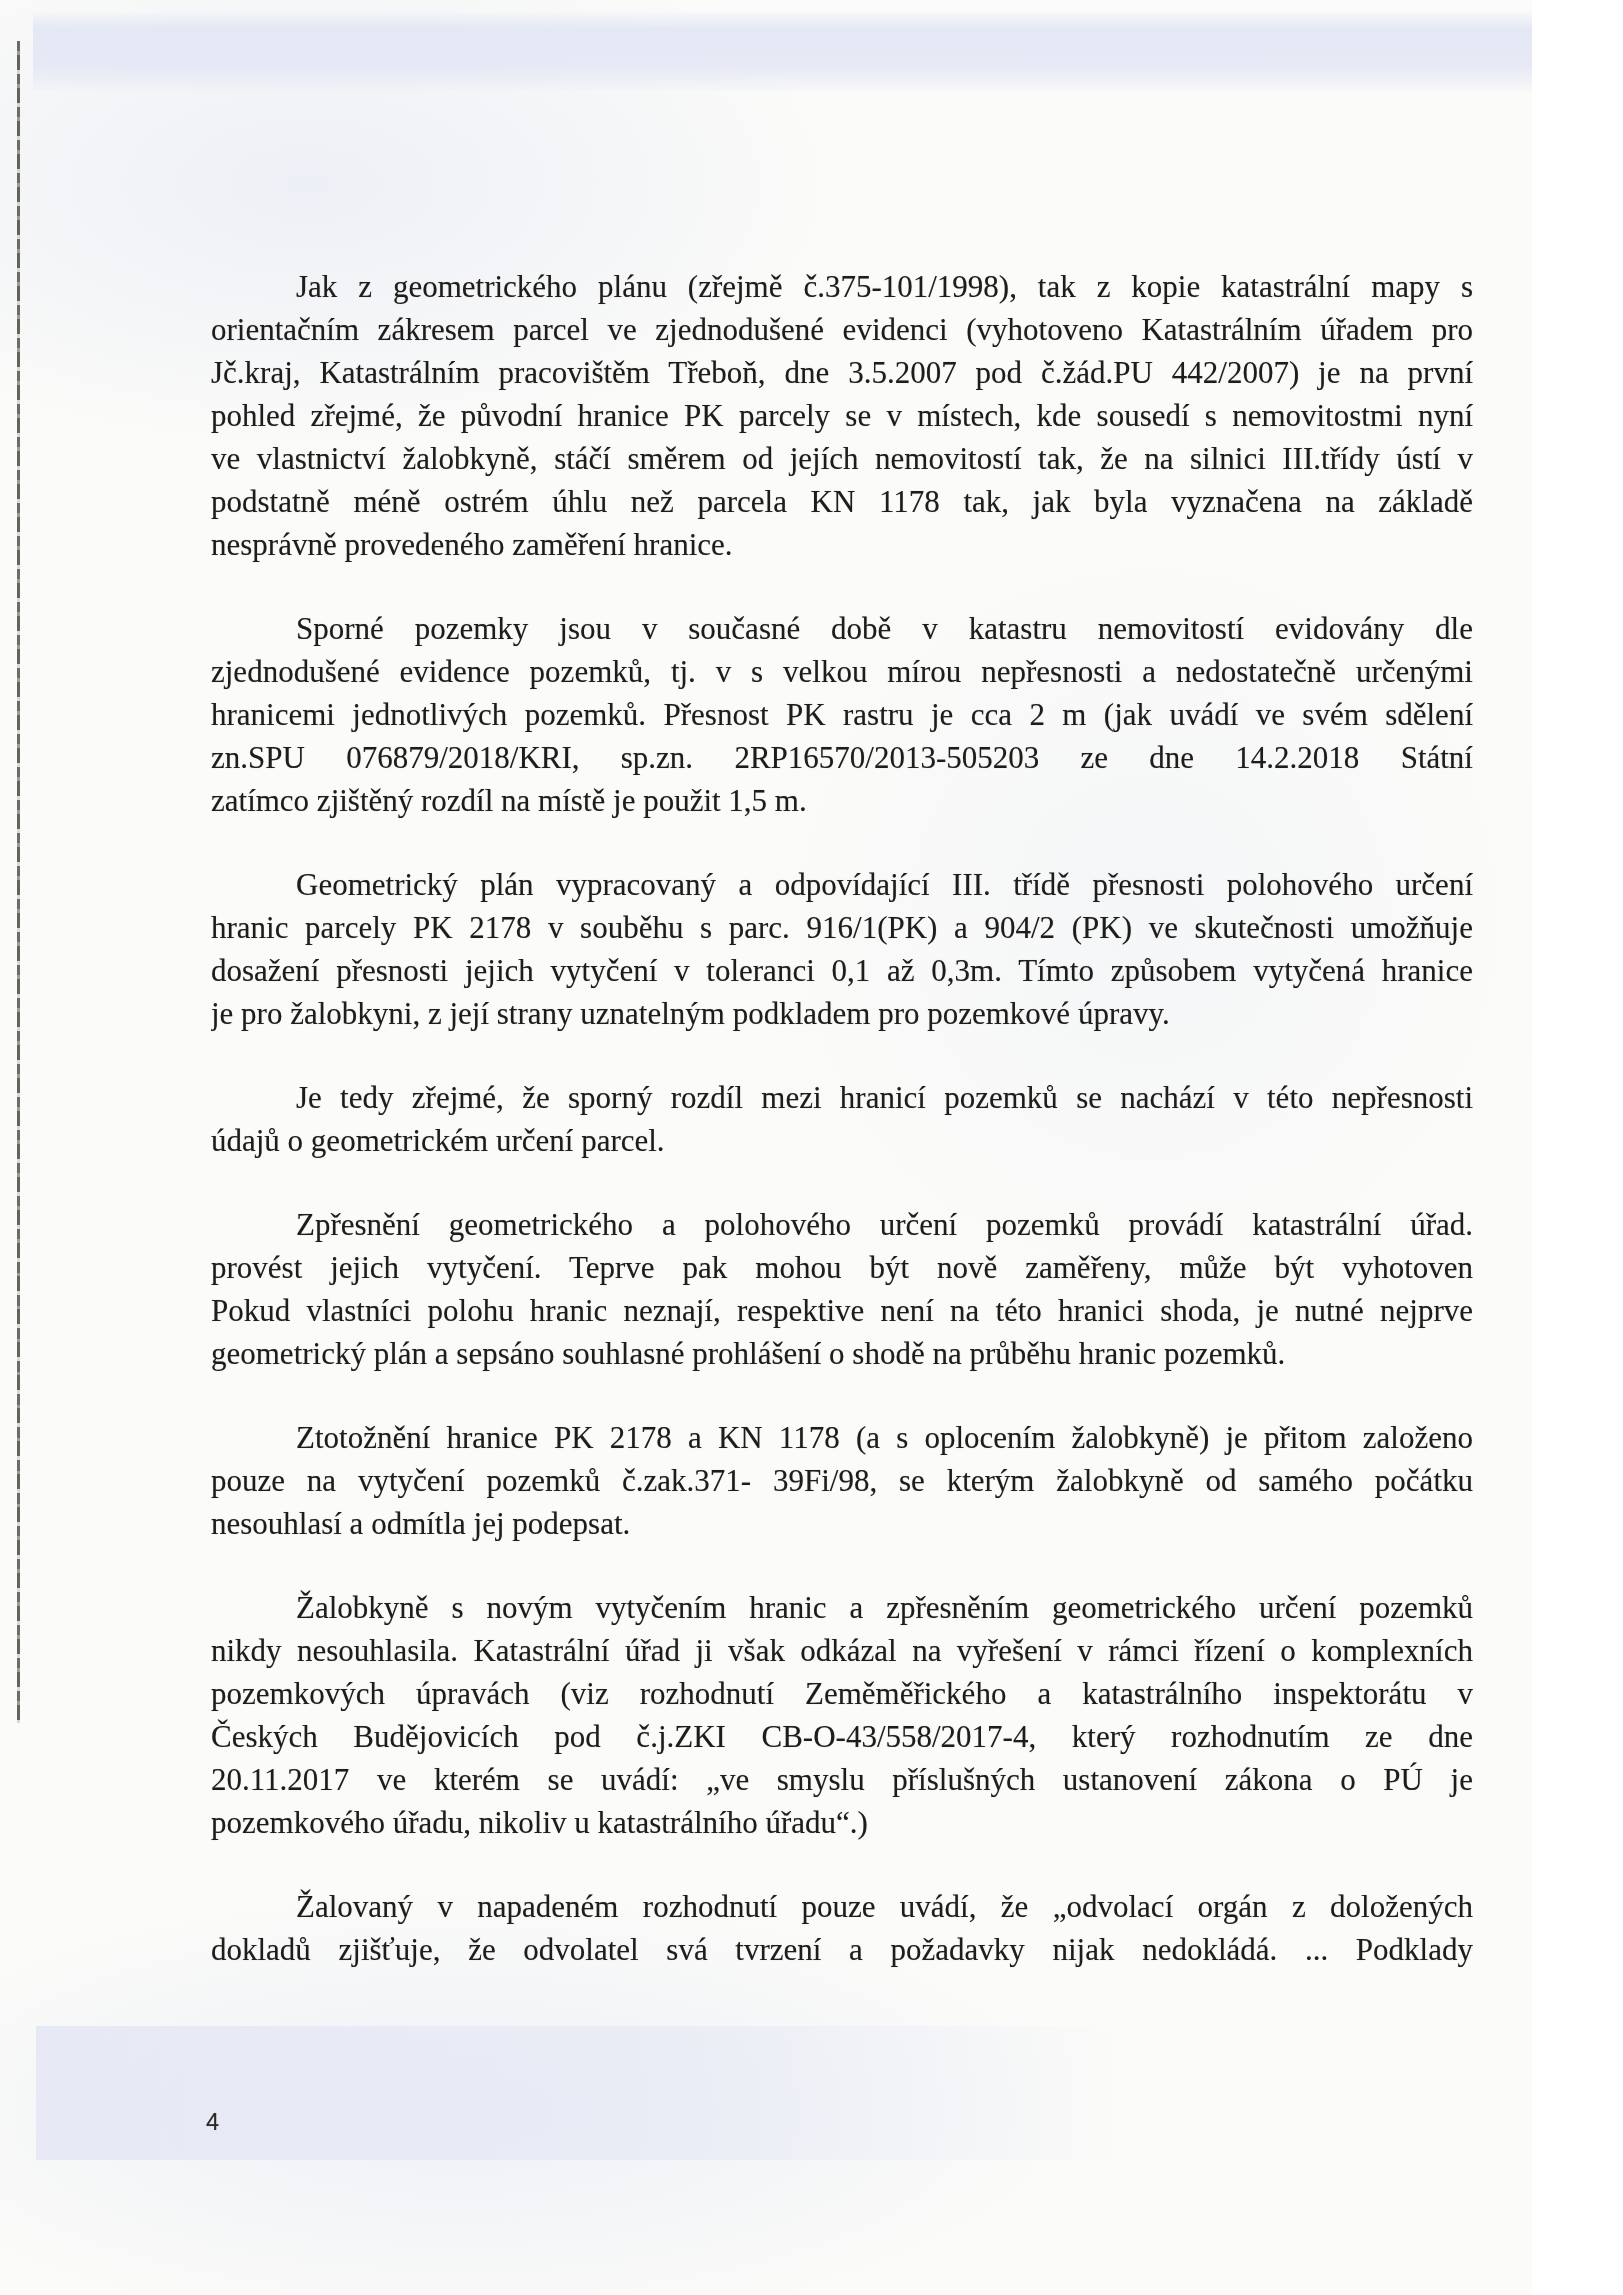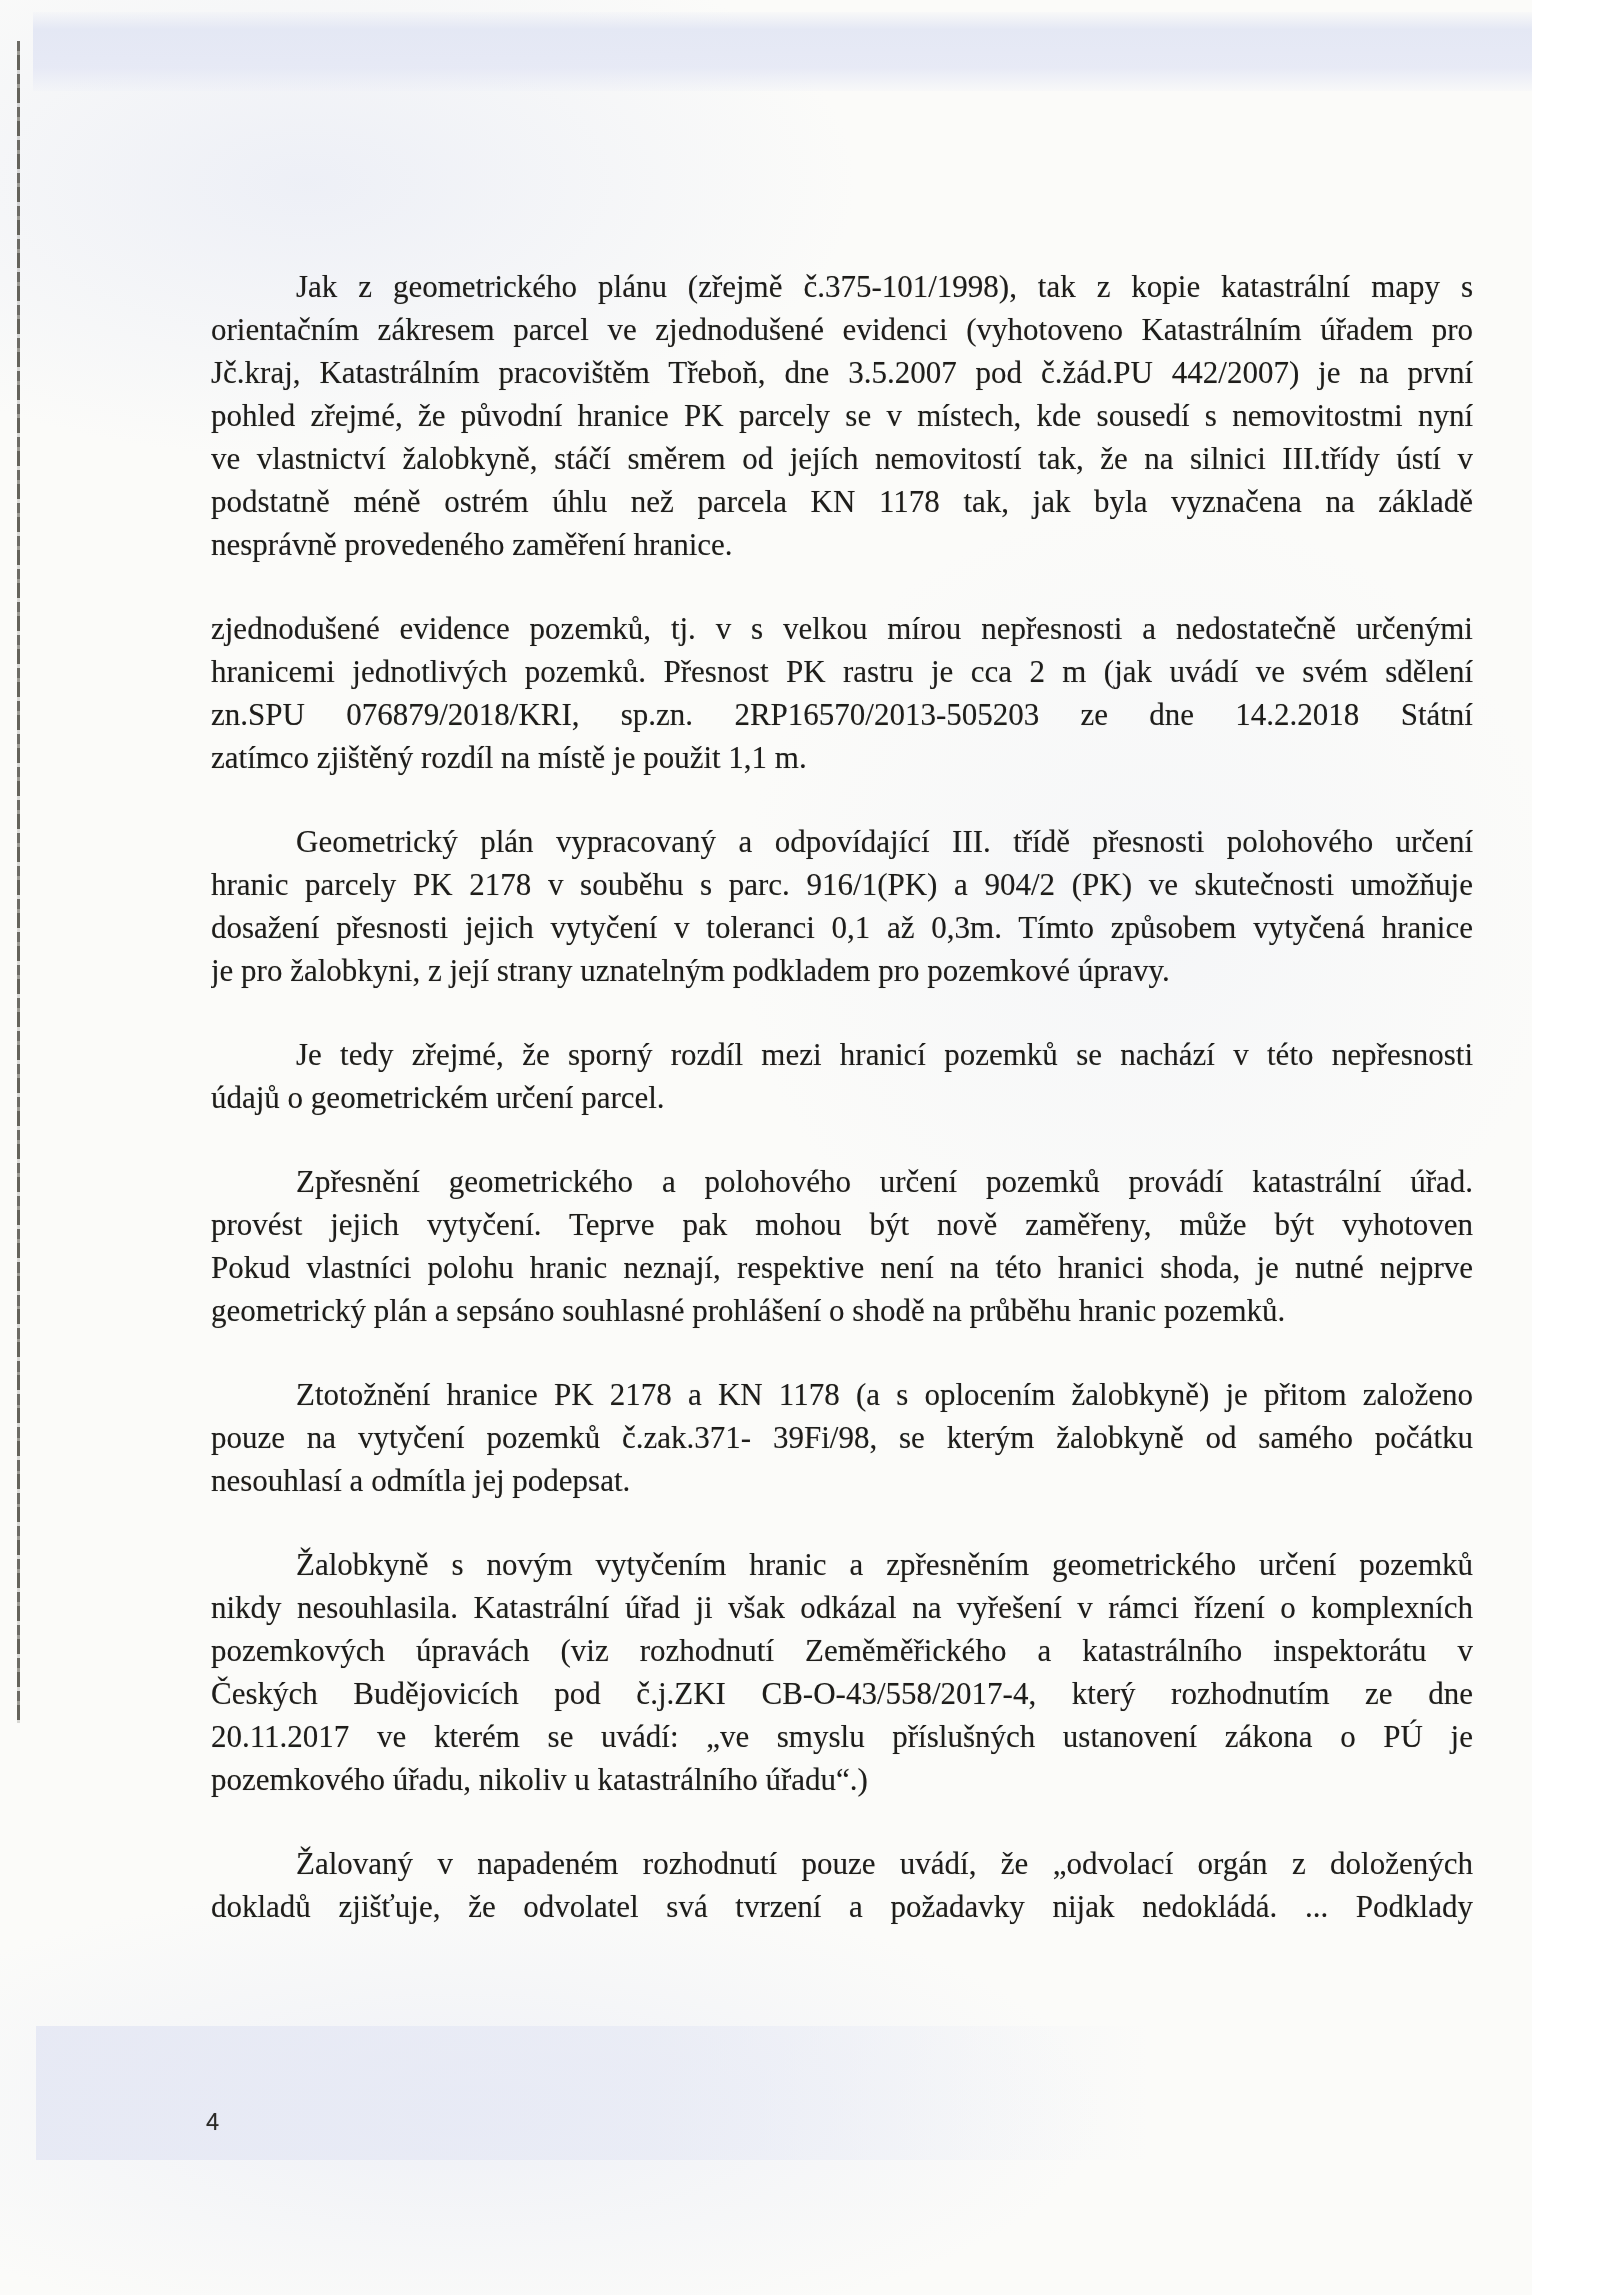--- a/index.html
+++ b/index.html
@@ -95,24 +95,25 @@
       <div class="paragraph">
         <div class="line first"><span>Jak z geometrického plánu (zřejmě č.375-101/1998), tak z kopie katastrální mapy s</span></div>
         <div class="line"><span>orientačním zákresem parcel ve zjednodušené evidenci (vyhotoveno Katastrálním úřadem pro</span></div>
         <div class="line"><span>Jč.kraj, Katastrálním pracovištěm Třeboň, dne 3.5.2007 pod č.žád.PU 442/2007) je na první</span></div>
         <div class="line"><span>pohled zřejmé, že původní hranice PK parcely se v místech, kde sousedí s nemovitostmi nyní</span></div>
         <div class="line"><span>ve vlastnictví žalobkyně, stáčí směrem od jejích nemovitostí tak, že na silnici III.třídy ústí v</span></div>
         <div class="line"><span>podstatně méně ostrém úhlu než parcela KN 1178 tak, jak byla vyznačena na základě</span></div>
         <div class="line last"><span>nesprávně provedeného zaměření hranice.</span></div>
       </div>
       <div class="paragraph">
+        <div class="line first"><span>Sporné pozemky jsou v současné době v katastru nemovitostí evidovány dle</span></div>
         <div class="line"><span>zjednodušené evidence pozemků, tj. v s velkou mírou nepřesnosti a nedostatečně určenými</span></div>
         <div class="line"><span>hranicemi jednotlivých pozemků. Přesnost PK rastru je cca 2 m (jak uvádí ve svém sdělení</span></div>
         <div class="line"><span>zn.SPU 076879/2018/KRI, sp.zn. 2RP16570/2013-505203 ze dne 14.2.2018 Státní</span></div>
-        <div class="line last"><span>zatímco zjištěný rozdíl na místě je použit 1,1 m.</span></div>
+        <div class="line last"><span>zatímco zjištěný rozdíl na místě je použit 1,5 m.</span></div>
       </div>
       <div class="paragraph">
         <div class="line first"><span>Geometrický plán vypracovaný a odpovídající III. třídě přesnosti polohového určení</span></div>
         <div class="line"><span>hranic parcely PK 2178 v souběhu s parc. 916/1(PK) a 904/2 (PK) ve skutečnosti umožňuje</span></div>
         <div class="line"><span>dosažení přesnosti jejich vytyčení v toleranci 0,1 až 0,3m. Tímto způsobem vytyčená hranice</span></div>
         <div class="line last"><span>je pro žalobkyni, z její strany uznatelným podkladem pro pozemkové úpravy.</span></div>
       </div>
       <div class="paragraph">
         <div class="line first"><span>Je tedy zřejmé, že sporný rozdíl mezi hranicí pozemků se nachází v této nepřesnosti</span></div>
         <div class="line last"><span>údajů o geometrickém určení parcel.</span></div>

